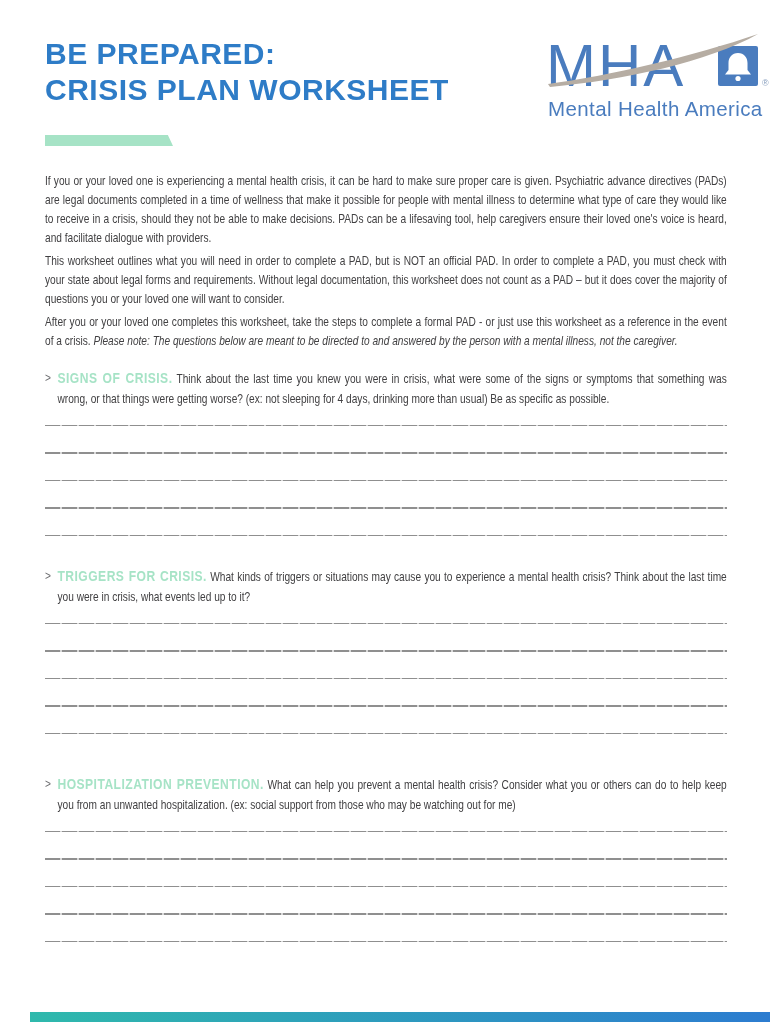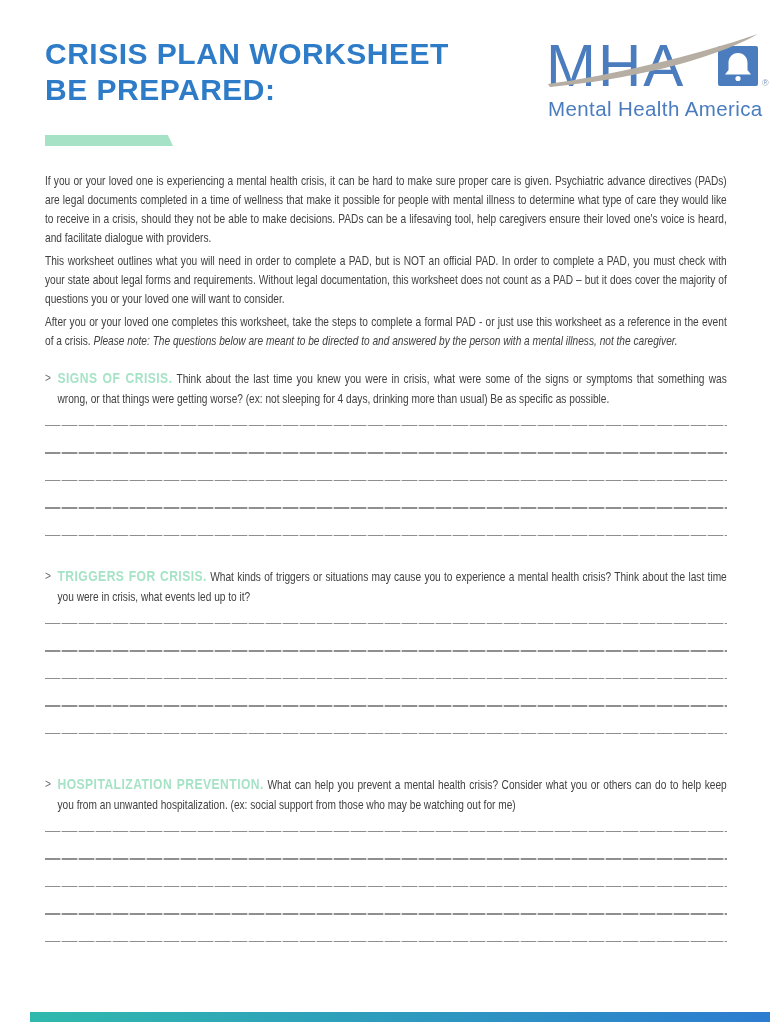--- a/index.html
+++ b/index.html
@@ -64,22 +64,22 @@
         <circle cx="192" cy="48.5" r="2.6" fill="#ffffff"></circle>
       </g>
       <text x="216" y="56" font-size="9" fill="#8aa0bf">®</text>
       <text x="2" y="86" font-family="Liberation Sans, sans-serif" font-size="20.5" letter-spacing="0.4" fill="#4a7cbe">Mental Health America</text>
     </svg>
   </div>
 
   <div class="content">
 
     <div class="title">
+      <div>BE PREPARED:</div>
       <div>CRISIS PLAN WORKSHEET</div>
-      <div>BE PREPARED:</div>
     </div>
     <div class="accent-bar"></div>
 
     <div class="cond">
       <p class="para p1">If you or your loved one is experiencing a mental health crisis, it can be hard to make sure proper care is given. Psychiatric advance directives (PADs) are legal documents completed in a time of wellness that make it possible for people with mental illness to determine what type of care they would like to receive in a crisis, should they not be able to make decisions. PADs can be a lifesaving tool, help caregivers ensure their loved one's voice is heard, and facilitate dialogue with providers.</p>
       <p class="para p2">This worksheet outlines what you will need in order to complete a PAD, but is NOT an official PAD.  In order to complete a PAD, you must check with your state about legal forms and requirements. Without legal documentation, this worksheet does not count as a PAD – but it does cover the majority of questions you or your loved one will want to consider.</p>
       <p class="para p3"><span>After you or your loved one completes this worksheet, take the steps to complete a formal PAD - or just use this worksheet as a reference in the event of a crisis. </span><span class="note-italic">Please note: The questions below are meant to be directed to and answered by the person with a mental illness, not the caregiver.</span></p>
     </div>
 
     <div class="section-1">

